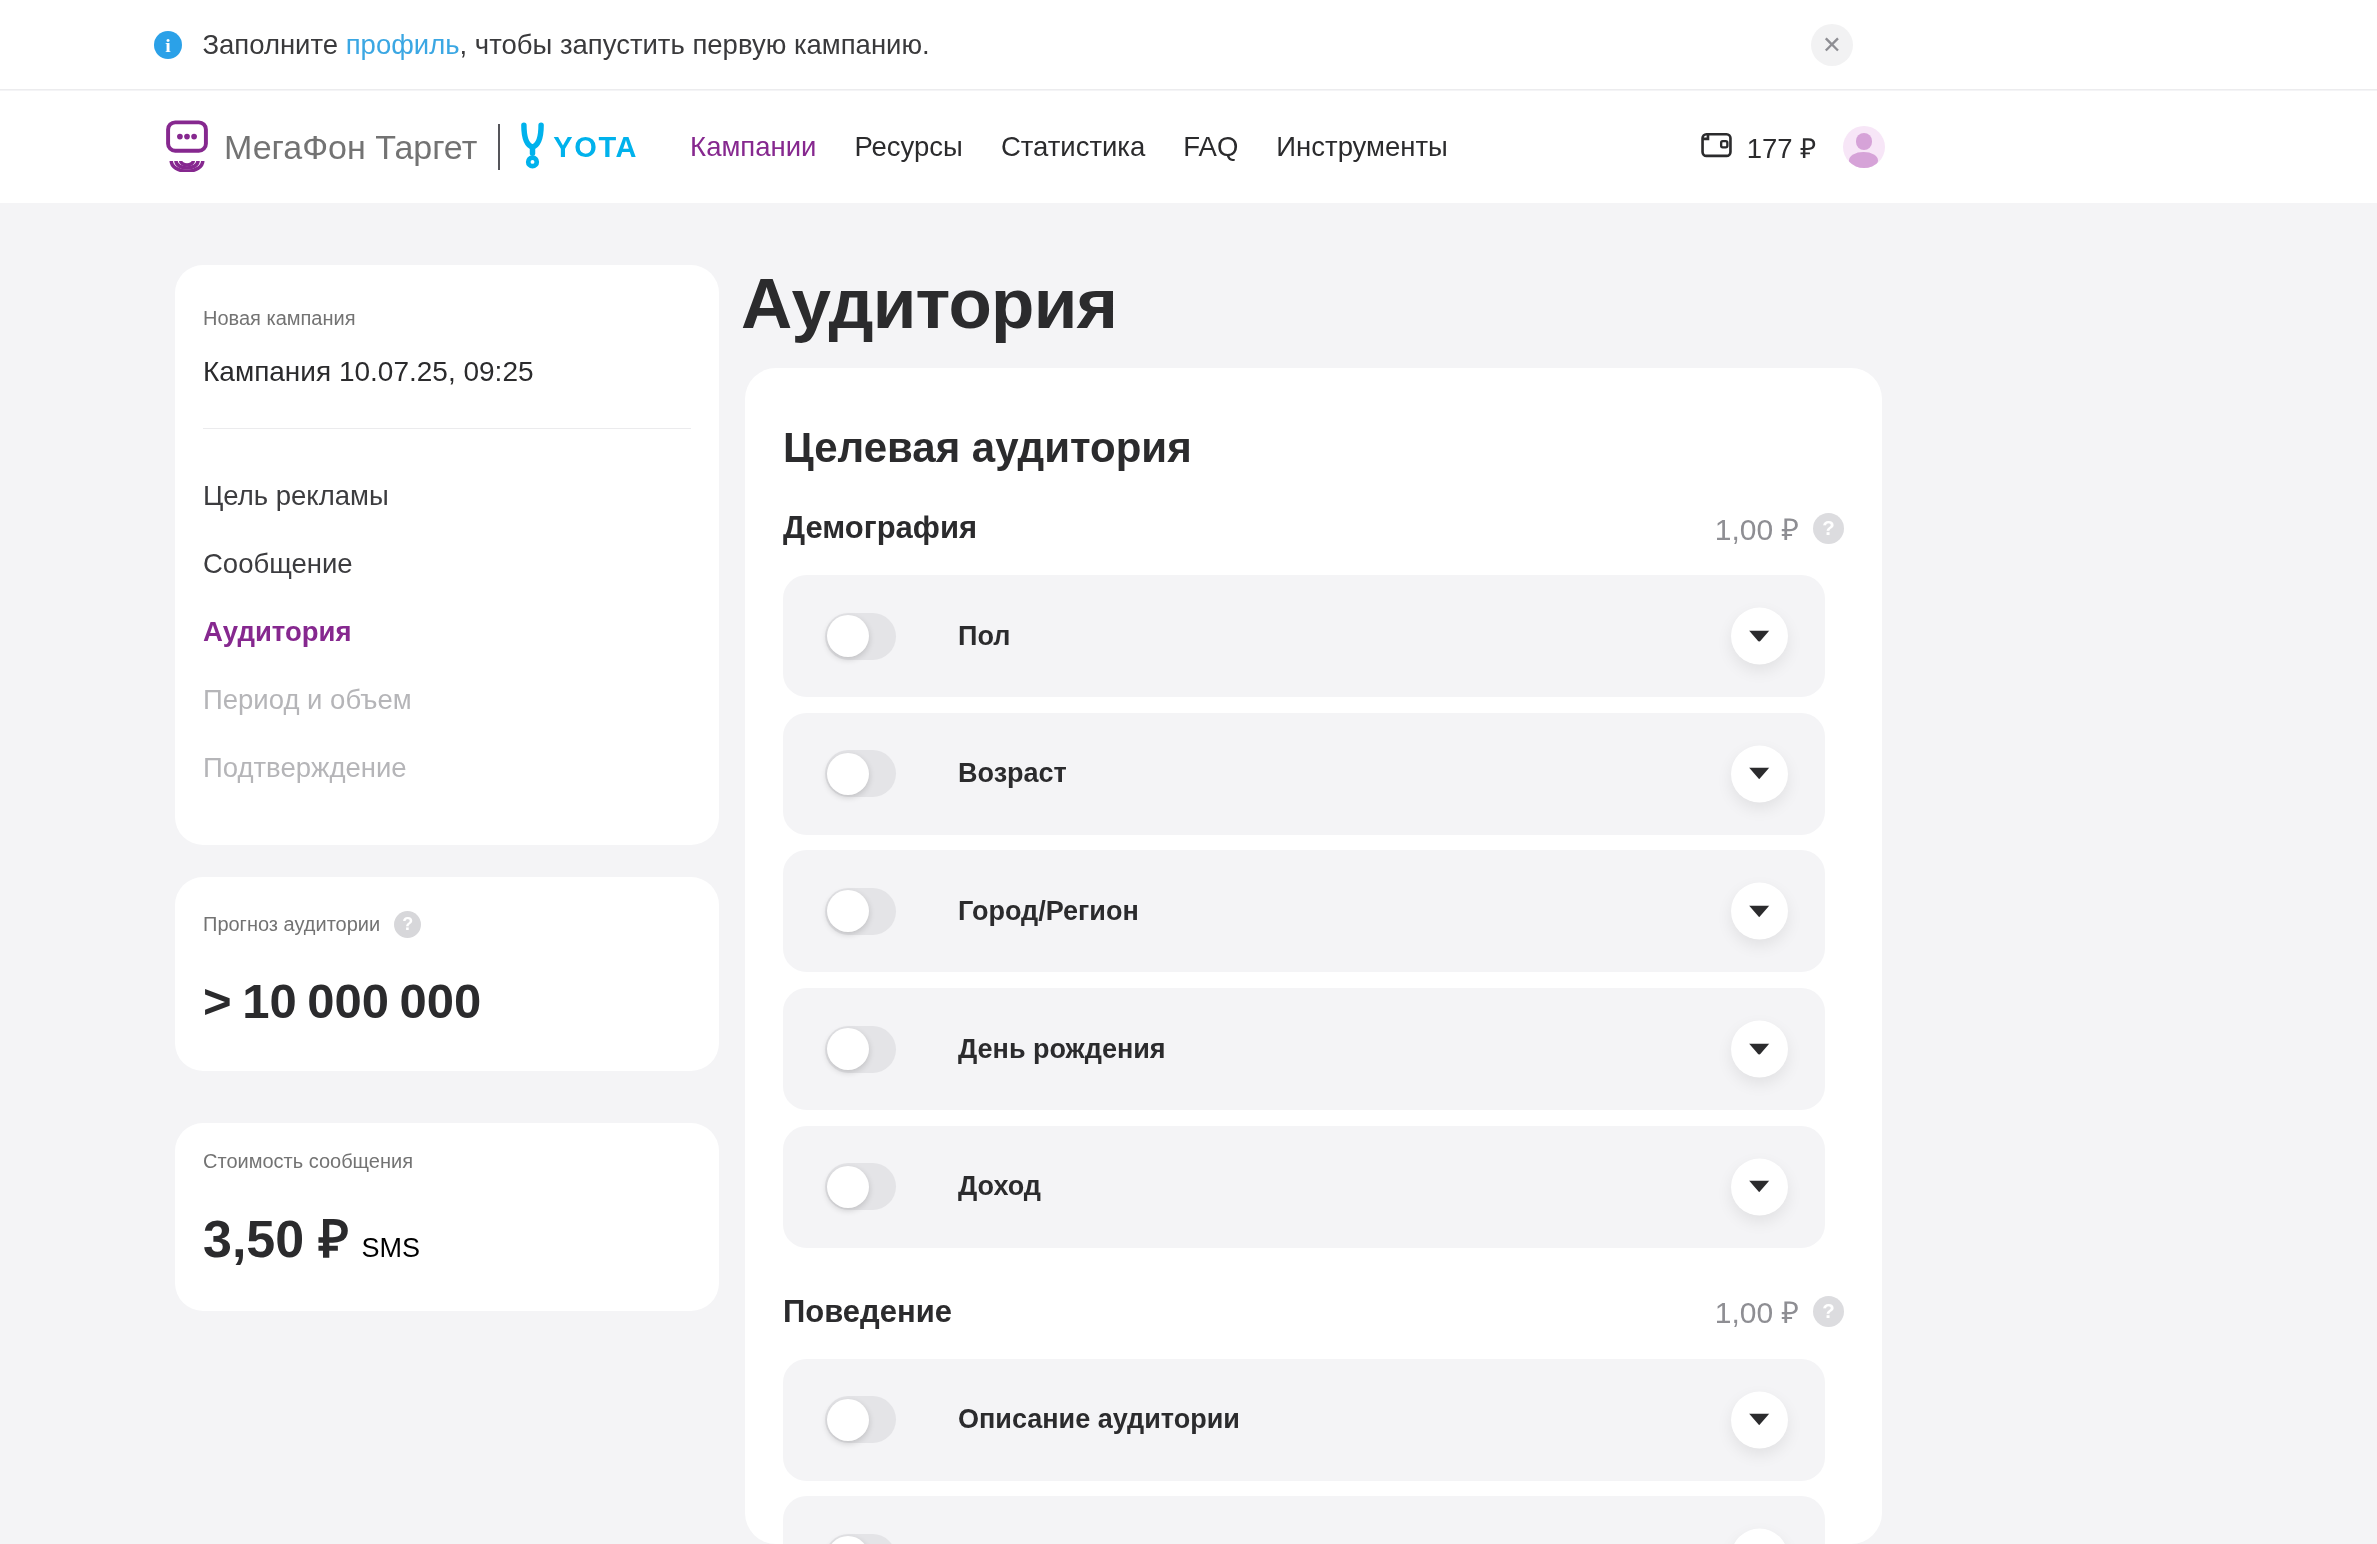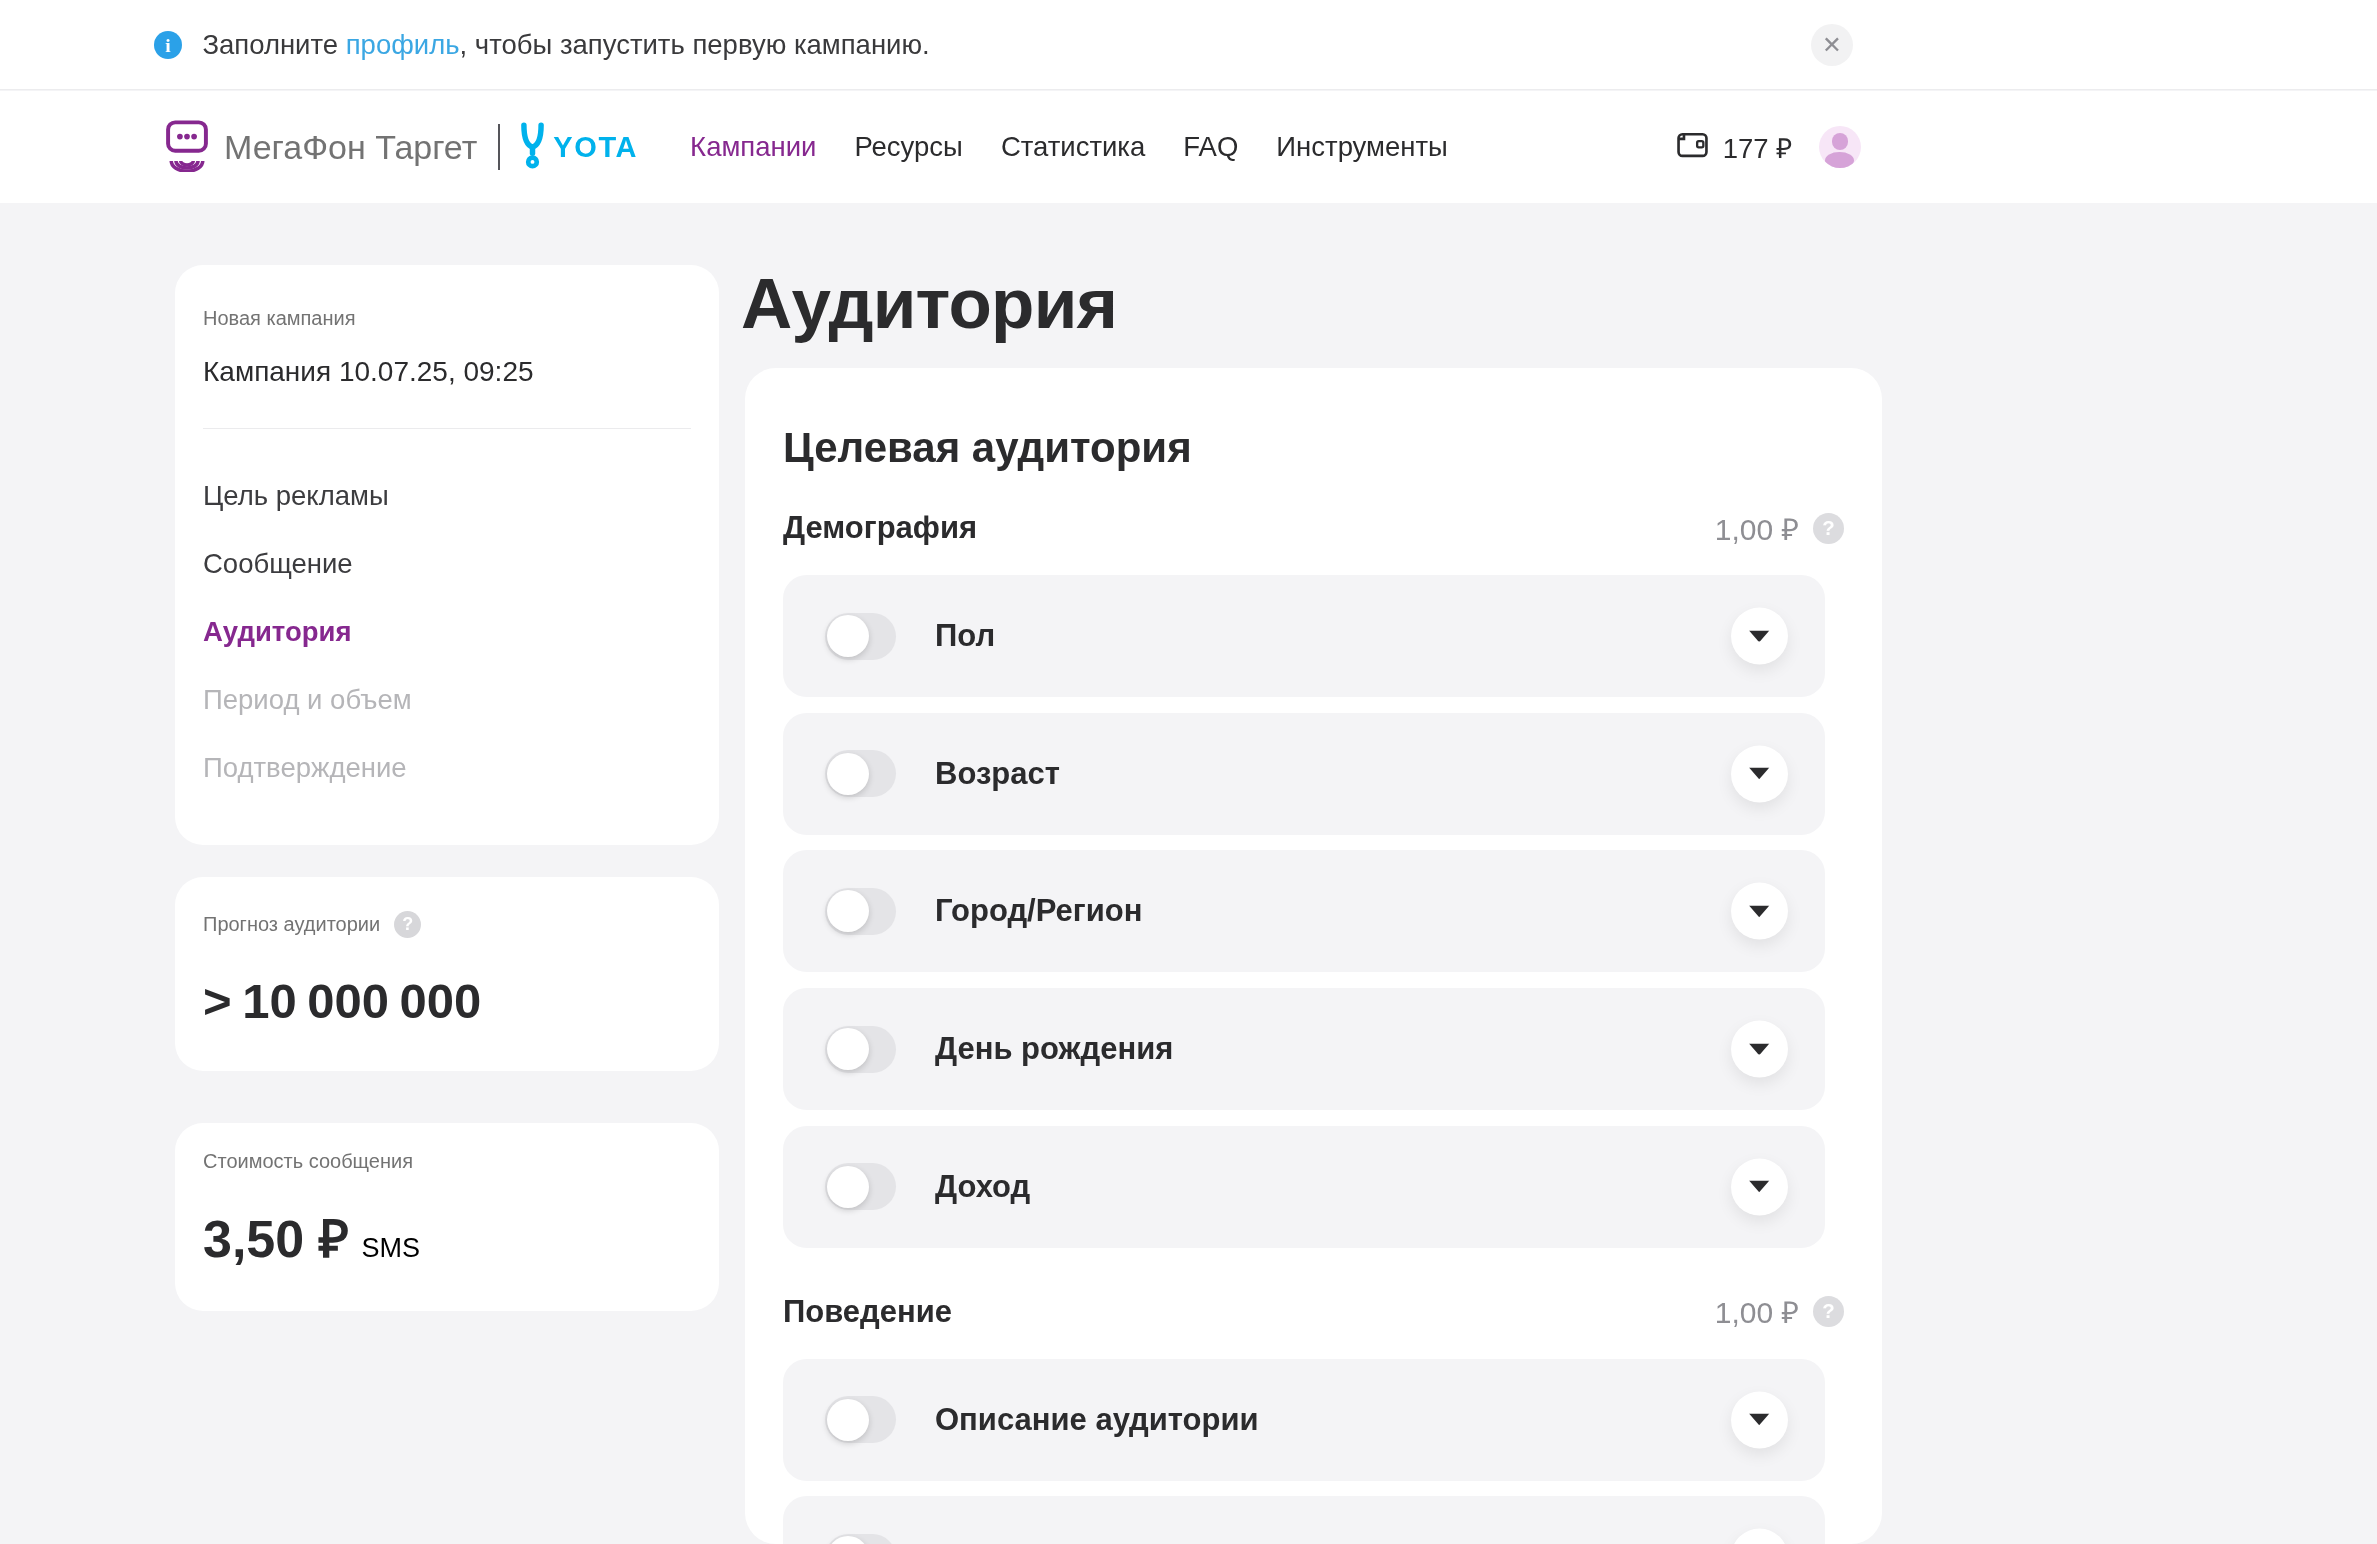--- a/index.html
+++ b/index.html
@@ -34,21 +34,21 @@
   
   .header { position: absolute; top: 91px; left: 0; width: 100%; height: 112px; background: #ffffff; }
   .header-inner { position: absolute; left: 164px; top: 0; height: 112px; display: flex; align-items: center; }
   .brand-text { font-size: 34px; color: #737373; margin-left: 14px; white-space: nowrap; }
   .brand-divider { width: 2.4px; height: 46px; background: #55555a; margin: 0 20.4px; }
   .yota-text { font-size: 29px; font-weight: bold; color: #00b2ec; letter-spacing: 1.6px; margin-left: 7.9px; }
   .nav { display: flex; gap: 38px; margin-left: 52px; font-size: 27.5px; }
   .nav-item { color: #2b2b2d; cursor: pointer; white-space: nowrap; }
   .nav-item.active { color: #86288f; }
   .header-right {
-    position: absolute; right: 516px; top: 0; height: 112px;
+    position: absolute; right: 492px; top: 0; height: 112px;
     display: flex; align-items: center; gap: 17.3px; font-size: 27.5px;
   }
   .balance { display: flex; align-items: center; gap: 14px; cursor: pointer; }
   .avatar {
     width: 42px; height: 42px; border-radius: 50%; background: #f7e6f7;
     position: relative; overflow: hidden; margin-left: 9.4px; cursor: pointer; flex: none;
   }
   .avatar .head { position: absolute; left: 12.6px; top: 7px; width: 16.5px; height: 16.5px; border-radius: 50%; background: #d6a3d8; }
   .avatar .body { position: absolute; left: 6.3px; top: 26px; width: 29px; height: 17.3px; border-radius: 50%; background: #d6a3d8; }
   
@@ -91,21 +91,21 @@
   .sec-price { font-size: 30px; color: #8e8e93; }
   .sec-right .q-badge { width: 31px; height: 31px; font-size: 20.4px; background: #dcdcdf; }
   .row {
     height: 122px; border-radius: 23.6px; background: #f4f4f6;
     display: flex; align-items: center; position: relative;
     margin-top: 15.7px; margin-right: 19px; cursor: pointer;
   }
   .row.first { margin-top: 29px; }
   .toggle { width: 71px; height: 47px; border-radius: 23.6px; background: #e4e4e7; position: relative; margin-left: 42px; flex: none; cursor: pointer; }
   .knob { position: absolute; left: 2.4px; top: 2.4px; width: 42px; height: 42px; border-radius: 50%; background: #ffffff; box-shadow: 0 2.4px 6.3px rgba(0,0,0,.16); }
-  .row-label { margin-left: 39px; font-size: 31px; font-weight: bold; color: #2b2b2d; }
+  .row-label { margin-left: 62px; font-size: 27px; font-weight: bold; color: #2b2b2d; }
   .chevron-btn {
     position: absolute; right: 37px; top: 50%; transform: translateY(-50%);
     width: 57px; height: 57px; border-radius: 50%; background: #ffffff;
     box-shadow: 0 6.3px 15.7px rgba(0,0,0,.08);
     display: flex; align-items: center; justify-content: center; cursor: pointer;
   }
 </style>
 </head>
 <body>
 

